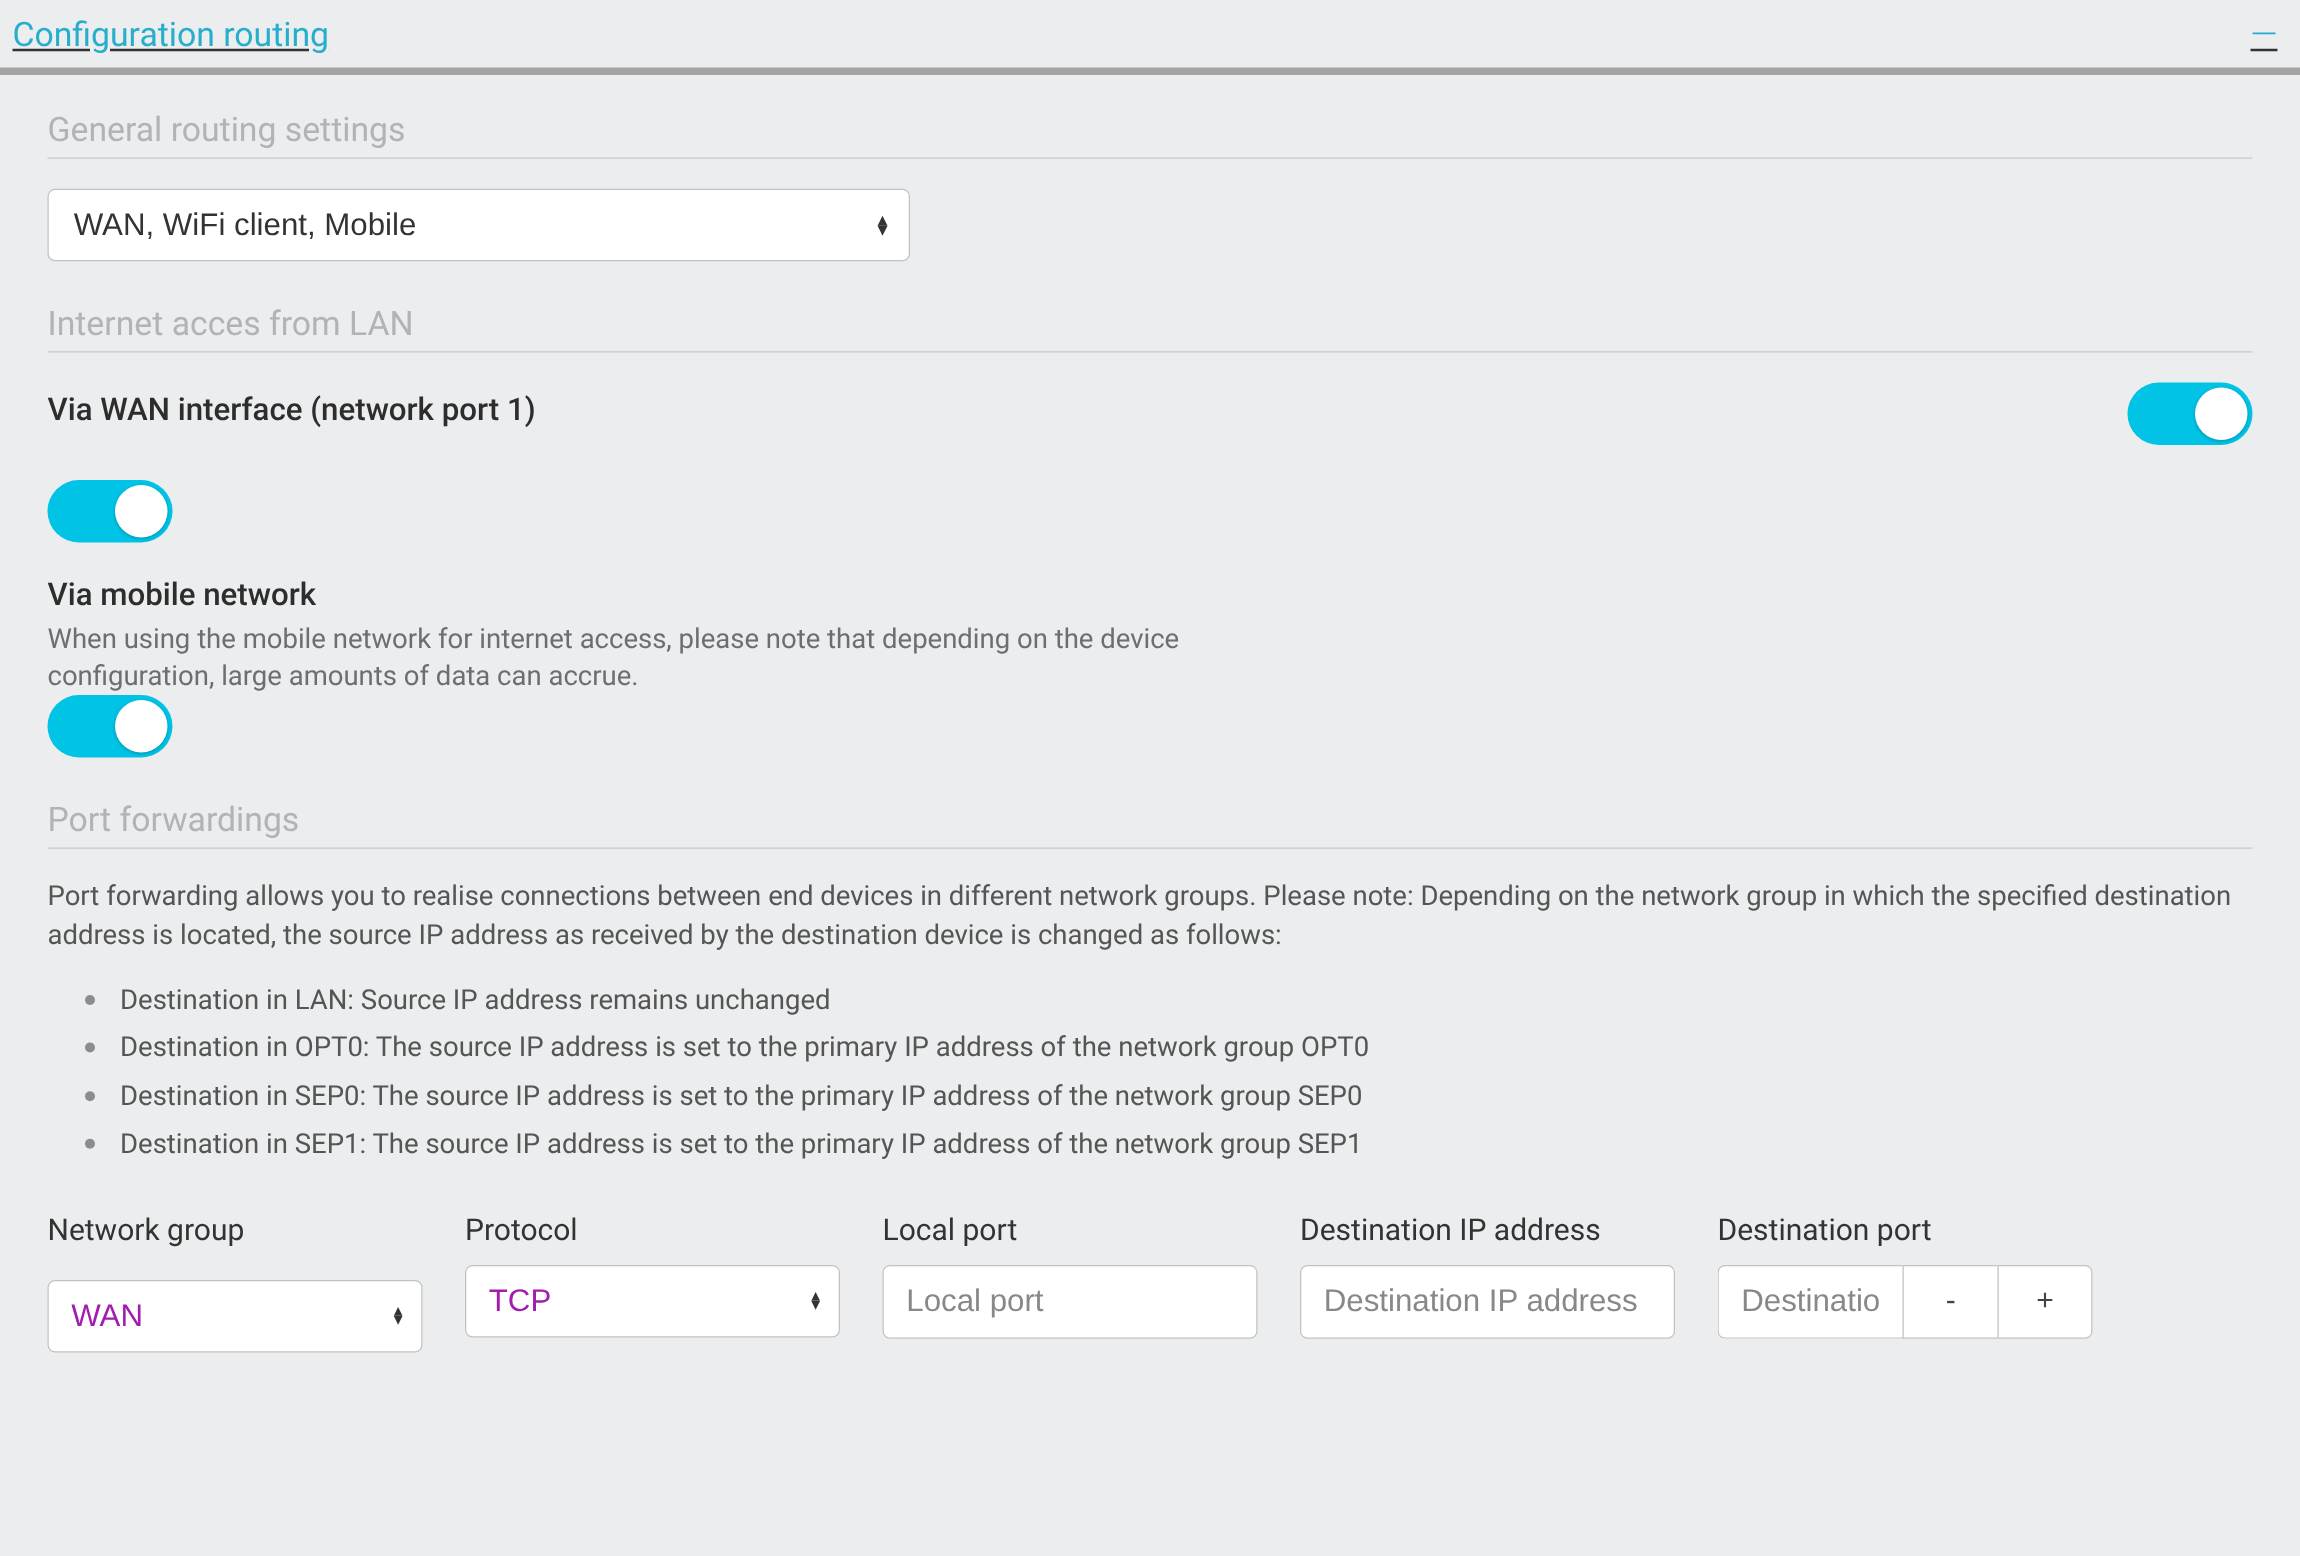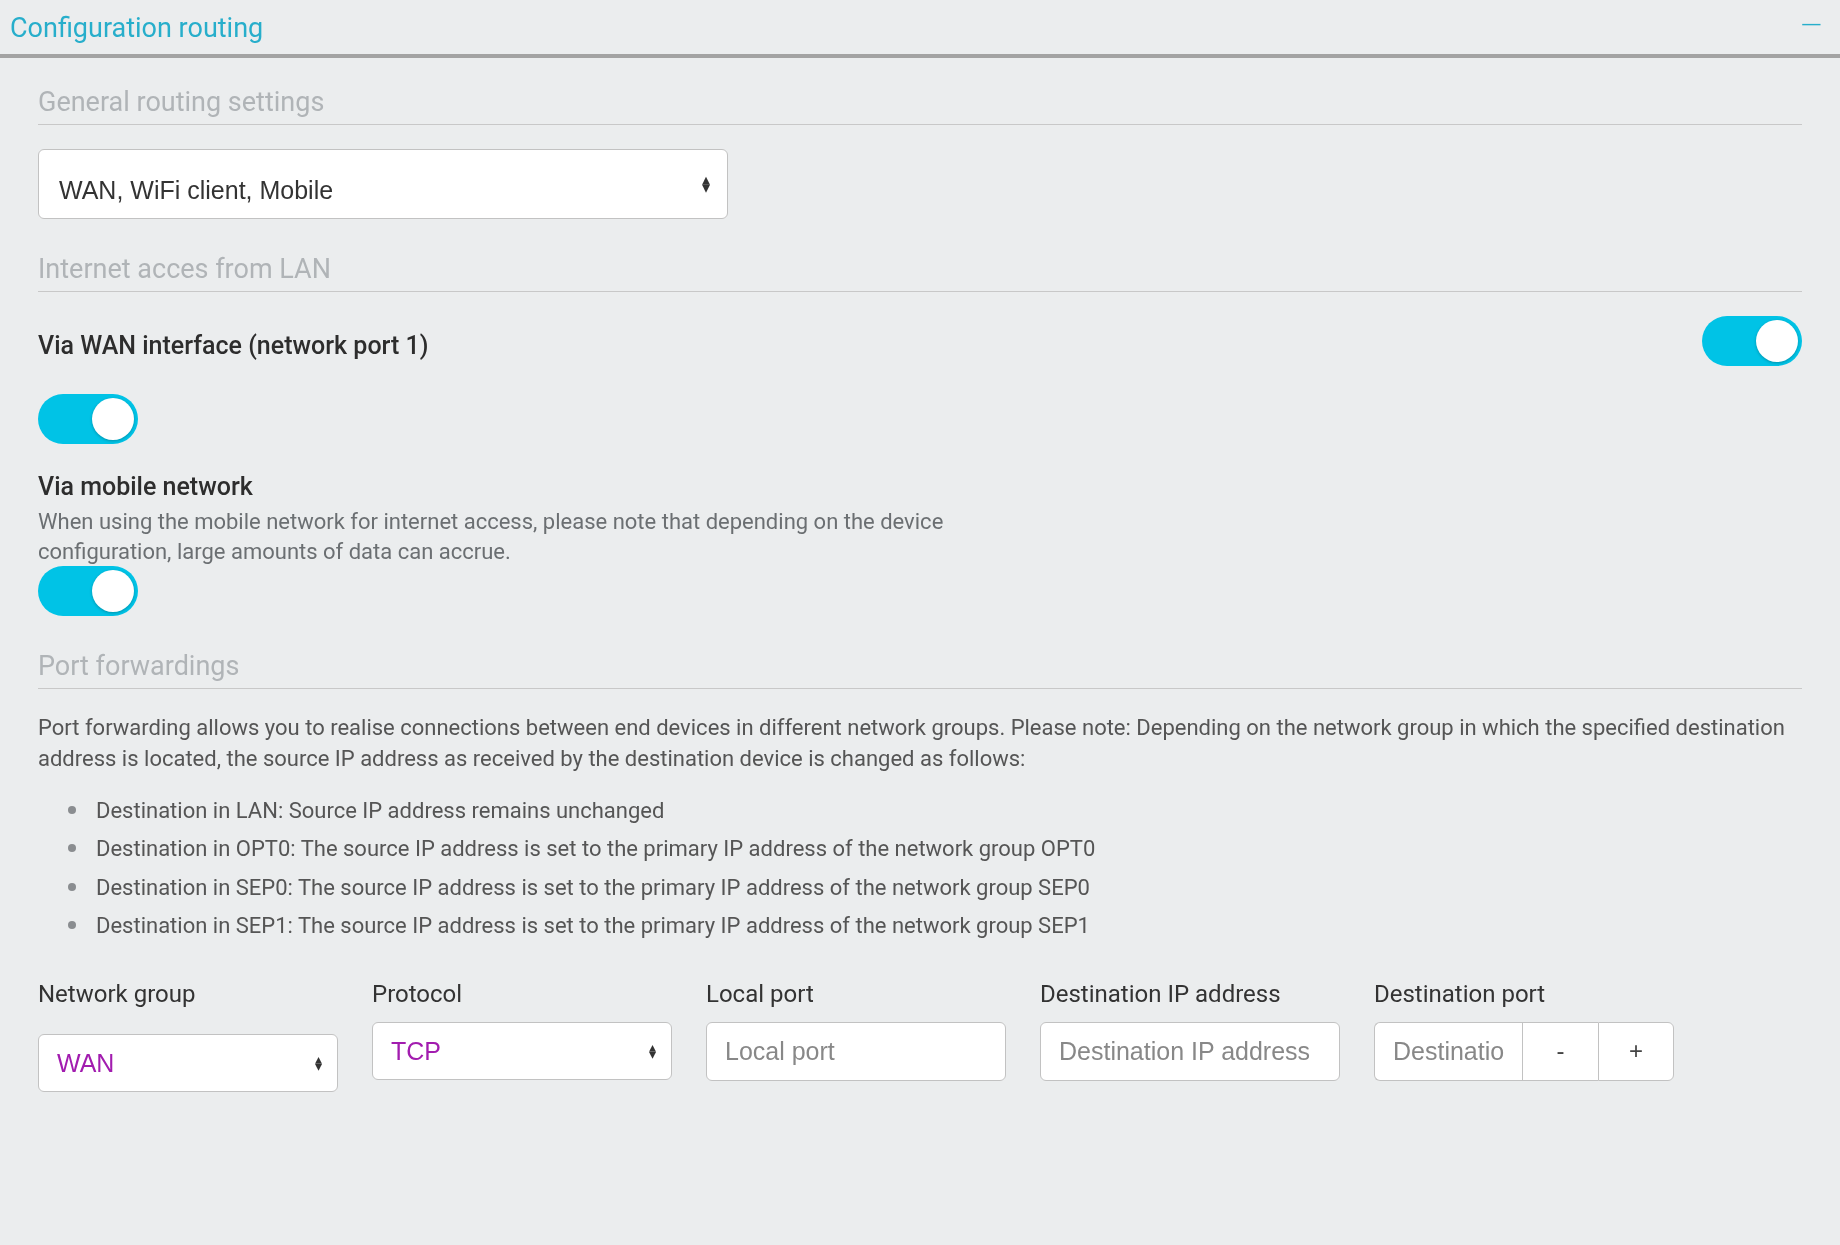--- a/index.html
+++ b/index.html
@@ -9,22 +9,24 @@
       color: #333;
       width: 1840px;
       padding: 0;
     }
     .panel {
       width: 100%;
     }
     .panel-header {
       display: flex;
       justify-content: space-between;
+      align-items: center;
       padding: 12px 10px 10px 10px;
-      border-bottom: 4px solid #a3a3a3;
+      border-bottom: 6px solid #a3a3a3;
+      text-decoration: underline;
     }
     .panel-title {
       color: #27aecb;
       font-size: 27px;
       font-weight: 400;
     }
     .collapse-icon {
       color: #27aecb;
       font-size: 28px;
       font-weight: 300;
@@ -77,21 +79,21 @@
     }
     .select-wrapper {
       position: relative;
       width: 690px;
     }
     .custom-select {
       width: 100%;
       background: #fff;
       border: 1px solid #c2c2c2;
       border-radius: 6px;
-      padding: 26px 50px 14px 20px;
+      padding: 14px 50px 14px 20px;
       font-size: 25px;
       color: #333;
       appearance: none;
       cursor: pointer;
     }
     .select-caret {
       position: absolute;
       right: 18px;
       top: 50%;
       transform: translateY(-50%);
@@ -116,21 +118,21 @@
       width: 42px;
       height: 42px;
       background: #fff;
       border-radius: 50%;
       top: 4px;
       right: 4px;
       box-shadow: 0 1px 3px rgba(0,0,0,0.25);
     }
     .toggle-rows .setting-row {
       margin-bottom: 28px;
-      align-items: flex-end;
+      align-items: center;
     }
     .toggle-rows .setting-left { flex: 1; }
     .toggle-rows .setting-right { flex: 0 0 auto; }
 
     .pf-description {
       font-size: 22px;
       color: #555;
       line-height: 1.4;
       margin-bottom: 10px;
     }

